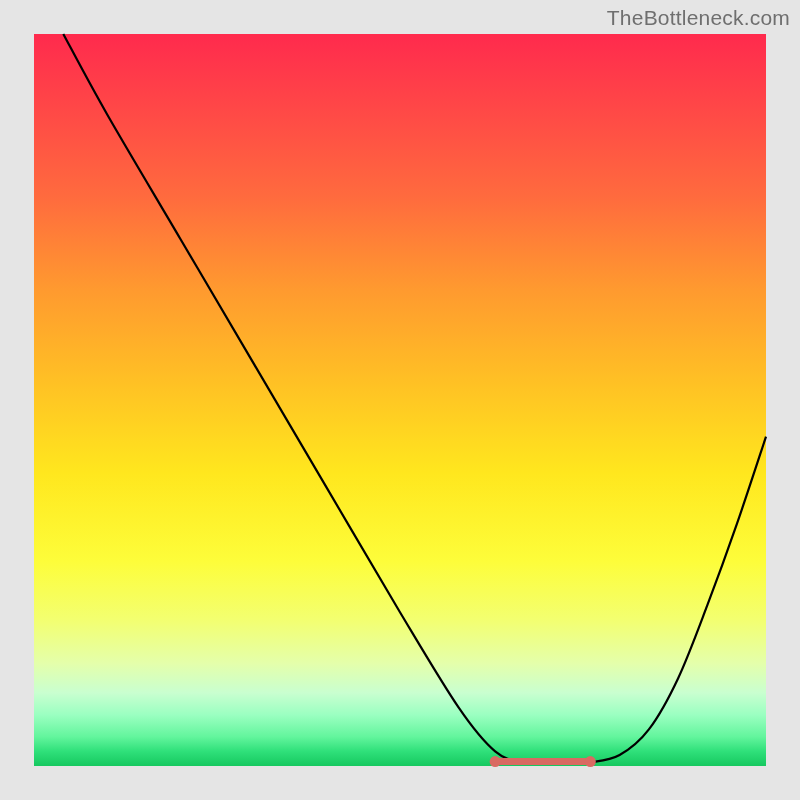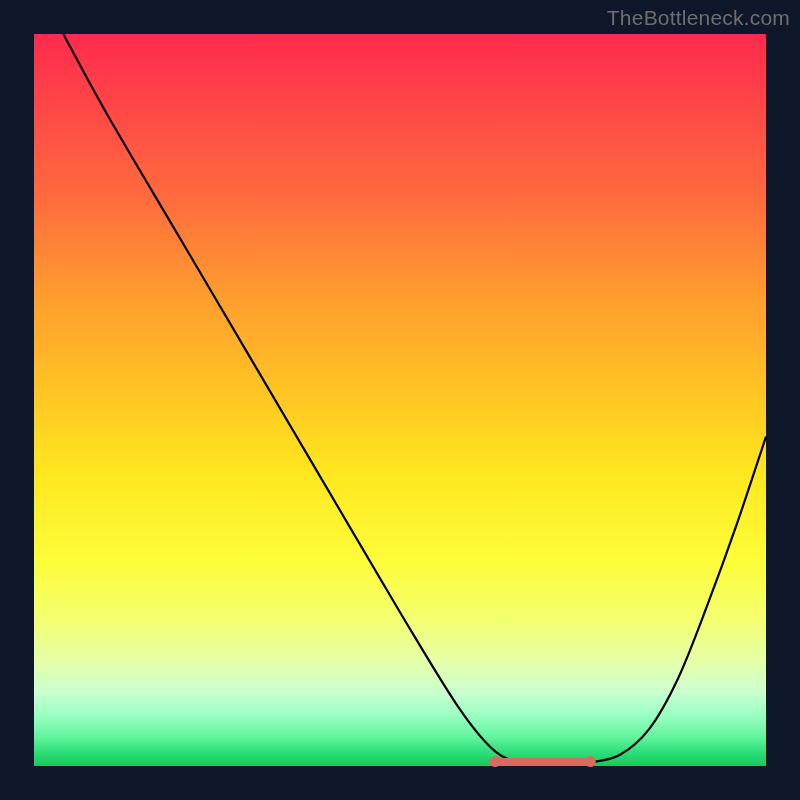--- a/index.html
+++ b/index.html
@@ -10,21 +10,21 @@
     background: #000;
     overflow: hidden;
     font-family: Arial, Helvetica, sans-serif;
   }
   .frame {
     position: absolute;
     left: 0;
     top: 0;
     width: 800px;
     height: 800px;
-    background: #0f172a;
+    background: #e5e5e5;
   }
   .plot {
     position: absolute;
     left: 34px;
     top: 34px;
     width: 732px;
     height: 732px;
     
     background: linear-gradient(to bottom,
       #ff2a4d 0%,

